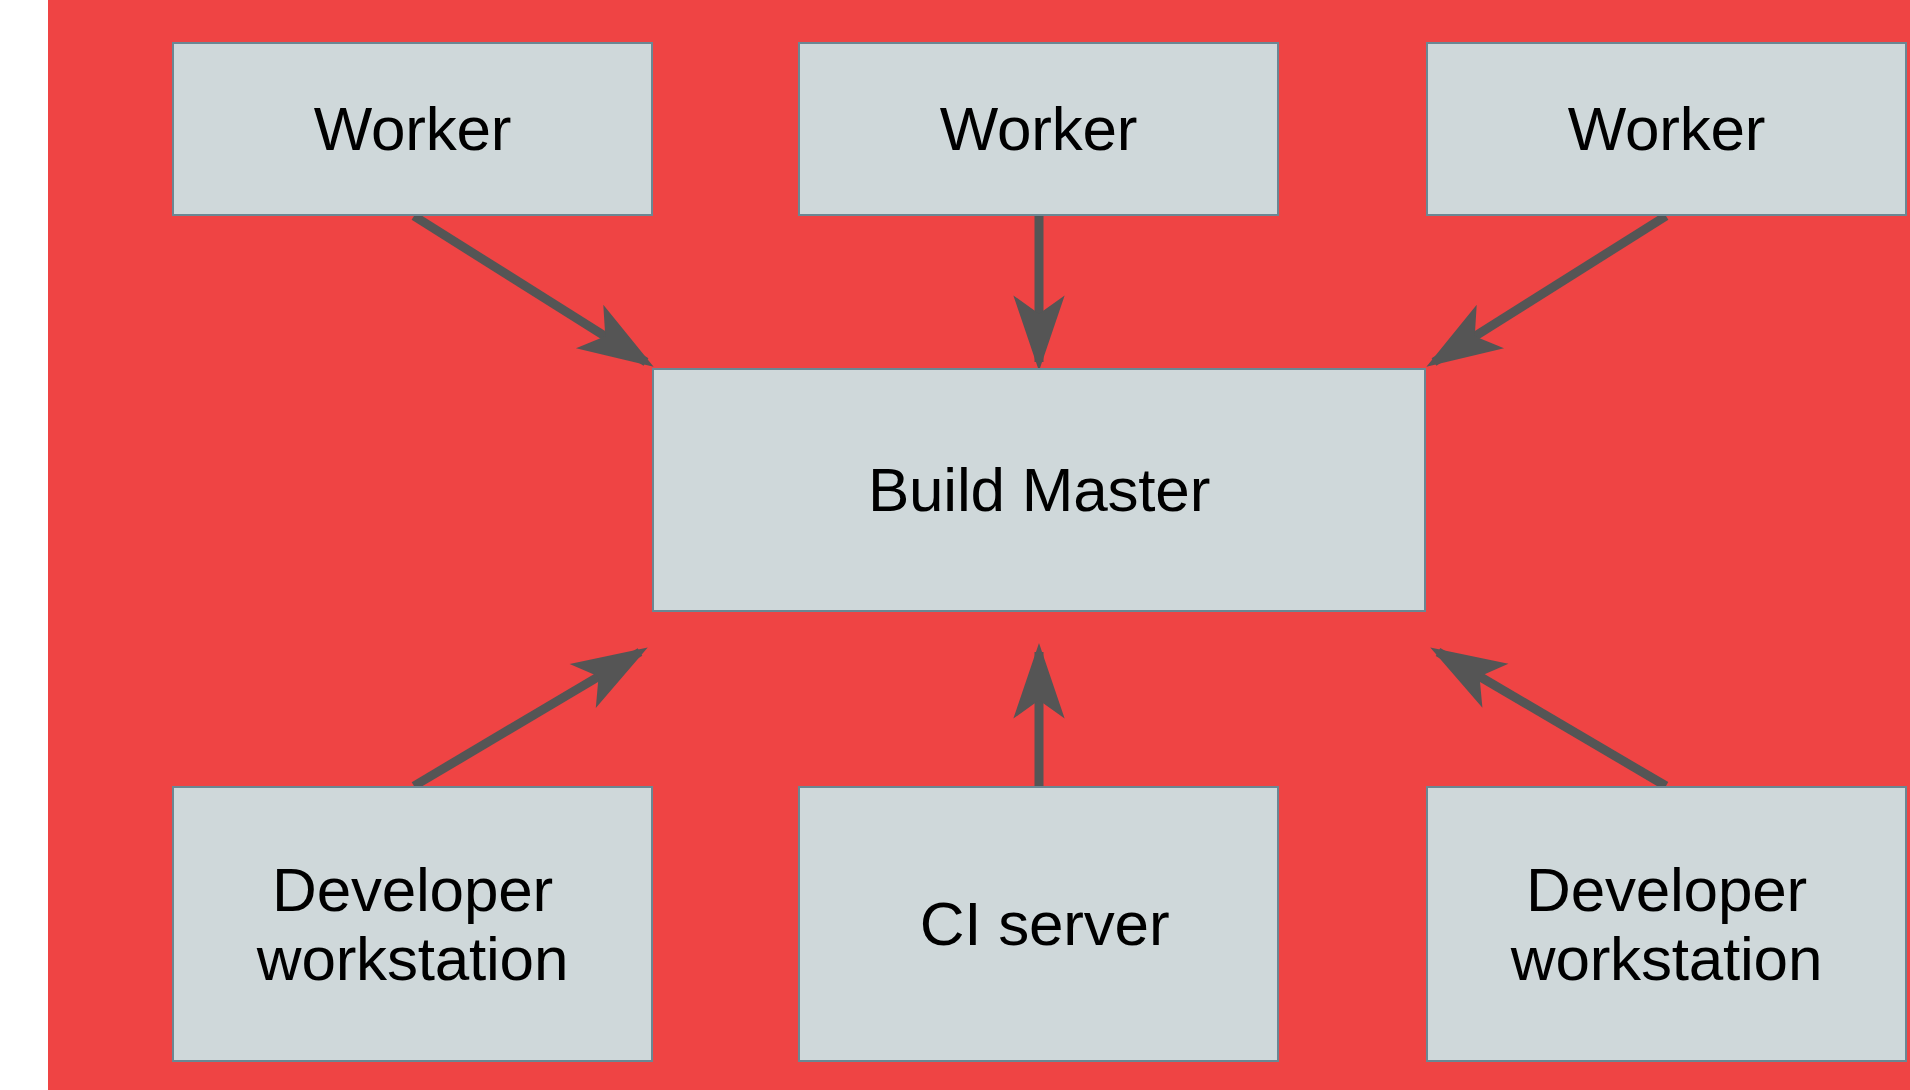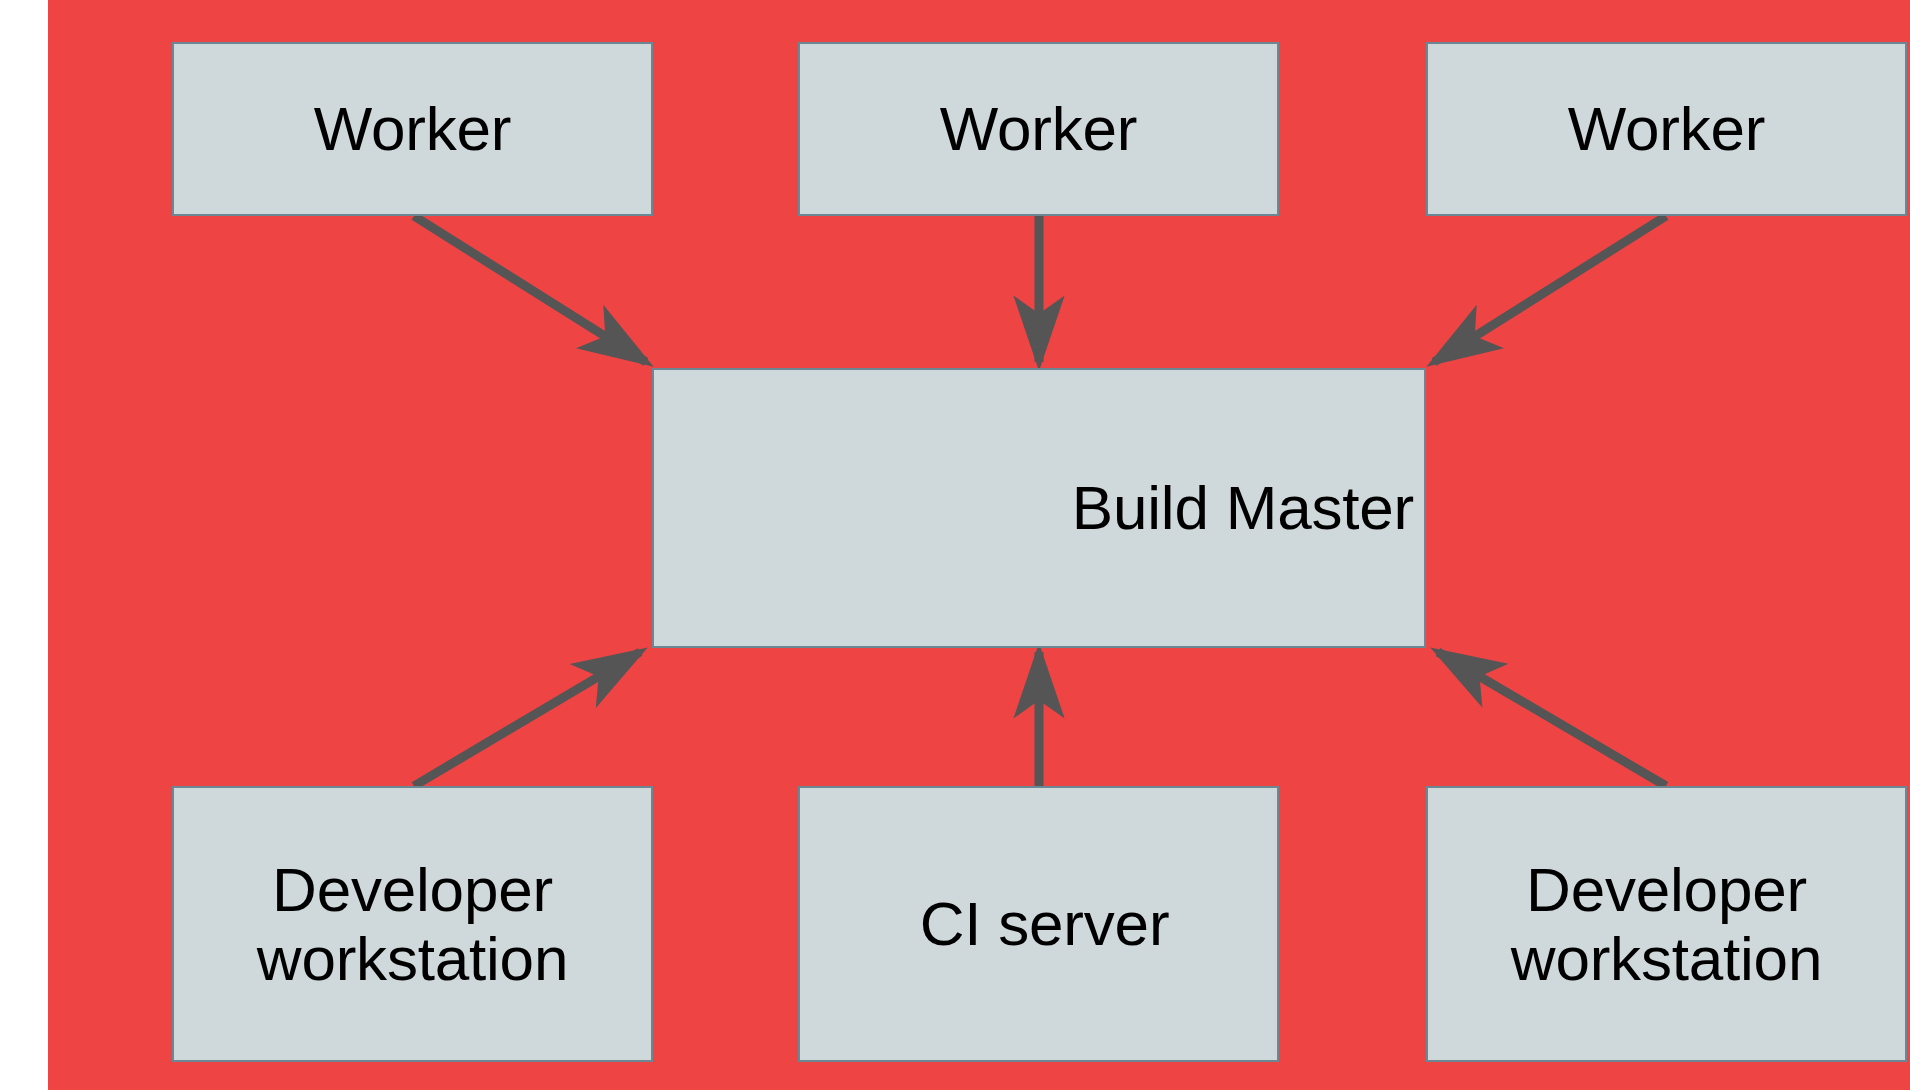--- a/index.html
+++ b/index.html
@@ -46,21 +46,21 @@
   .node .node-label {
     display: block;
     padding: 0 10px;
     white-space: pre-line;
   }
   
   #node-worker-1 { left: 124px; top: 42px;  width: 481px; height: 174px; font-size: 62px; }
   #node-worker-2 { left: 750px; top: 42px;  width: 481px; height: 174px; font-size: 62px; }
   #node-worker-3 { left: 1378px; top: 42px; width: 481px; height: 174px; font-size: 62px; }
   
-  #node-build-master { left: 604px; top: 368px; width: 774px; height: 280px; font-size: 62px; justify-content: flex-end; }
+  #node-build-master { left: 604px; top: 368px; width: 774px; height: 244px; font-size: 62px; }
   
   #node-dev-1 { left: 124px;  top: 786px; width: 481px; height: 276px; font-size: 62px; }
   #node-ci    { left: 750px;  top: 786px; width: 481px; height: 276px; font-size: 62px; padding-left: 12px; }
   #node-dev-2 { left: 1378px; top: 786px; width: 481px; height: 276px; font-size: 62px; }
 </style>
 </head>
 <body>
 
 <div id="diagram-root">
 

